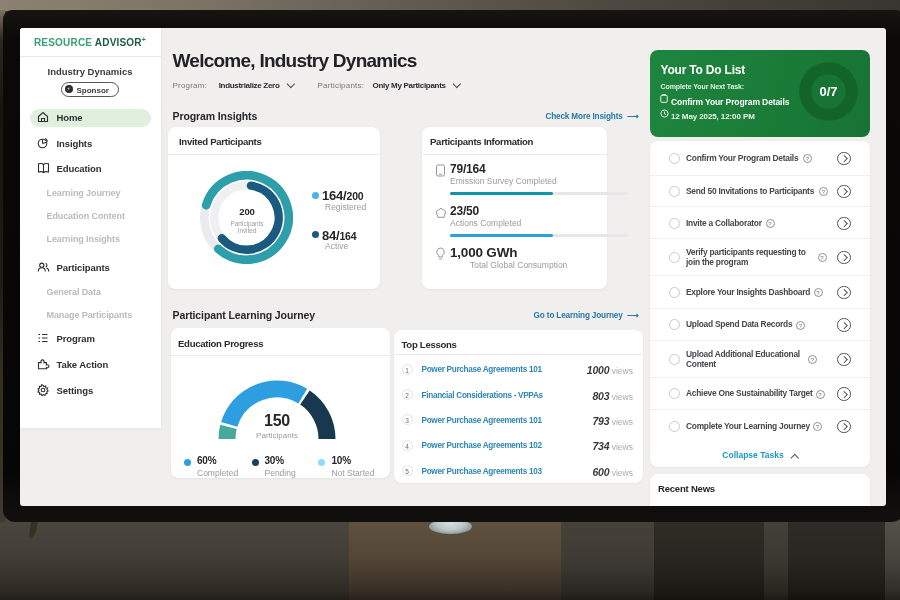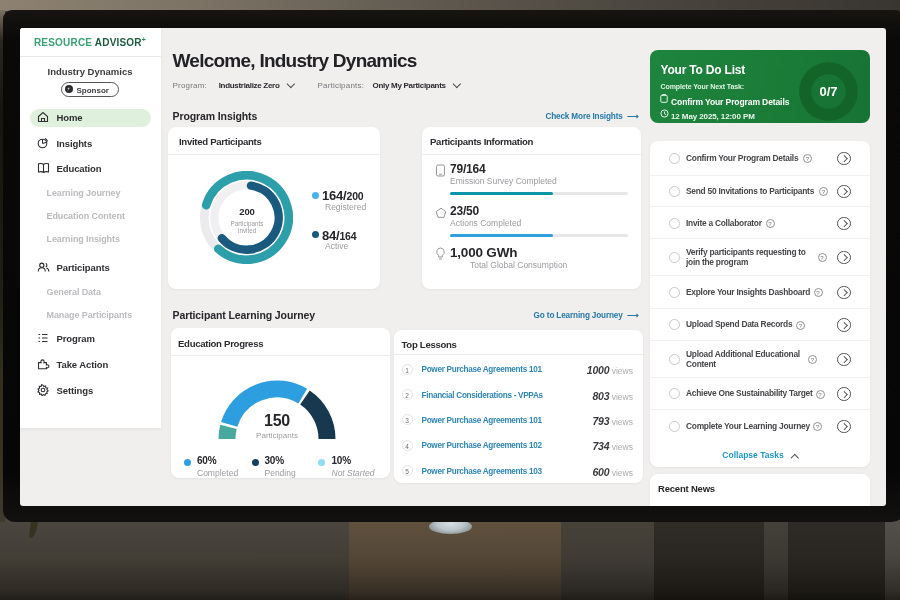--- a/index.html
+++ b/index.html
@@ -59,21 +59,21 @@
   #progrow { left:153px; top:53px; font-size:8px; }
   .sect { font-size:10.5px; font-weight:bold; color:#26262b; letter-spacing:-0.1px; }
   .link { font-size:8.2px; font-weight:bold; color:#2679aa; letter-spacing:-0.15px; }
   .arrow { font-weight:bold; }
   .card { background:#fff; border-radius:8px; box-shadow:0 1px 3px rgba(0,0,0,0.05); }
   .chead { position:absolute; left:11px; top:9.5px; font-size:9.6px; font-weight:bold; color:#2b2b30; letter-spacing:-0.3px; }
   .cdiv { position:absolute; left:0; width:100%; height:1px; background:#ececea; }
 
   
   #card1 { left:148.5px; top:99px; width:212px; height:162px; }
-  #card2 { left:402.5px; top:99px; width:219px; height:162px; }
+  #card2 { left:402.5px; top:99px; width:185px; height:162px; }
 
   .dot { position:absolute; border-radius:50%; }
   .big { font-weight:bold; color:#26262b; letter-spacing:-0.2px; }
   .sub { color:#9b9ba0; }
 
   
   .bar { position:absolute; left:28px; width:178px; height:3px; border-radius:2px; background:#e7e7e9; }
   .bar .fill { position:absolute; left:0; top:0; height:3px; border-radius:2px; }
   .icg { position:absolute; left:13px; }
 
@@ -83,21 +83,21 @@
 
   .lrow { position:absolute; left:0; width:249.5px; }
   .numc { position:absolute; left:8px; top:-6px; width:11px; height:11px; border:1px solid #e3e3e5;
     border-radius:50%; font-size:6.5px; color:#6a6a6e; text-align:center; line-height:11px; background:#fff; }
   .lnk { position:absolute; left:28px; top:-4.5px; font-size:8.2px; font-weight:bold; color:#2e86b6; letter-spacing:-0.3px; }
   .views { position:absolute; right:10px; top:-5.5px; text-align:right; font-size:8.5px; }
   .views b { font-size:10.5px; color:#3a3a3f; letter-spacing:-0.2px;font-style:italic; }
   .views span { font-size:8.5px; color:#ababb0; }
 
   
-  #greenp { left:630.5px; top:22px; width:219.5px; height:73px; border-radius:8px;
+  #greenp { left:630.5px; top:22px; width:219.5px; height:87px; border-radius:8px;
     background:linear-gradient(100deg,#1e853e 0%,#1a7b37 60%,#177335 100%); color:#fff; }
   #greenp .t1 { position:absolute; left:10.5px; top:13px; font-size:12px; font-weight:bold; letter-spacing:-0.2px; }
   #greenp .t2 { position:absolute; left:10.5px; top:33px; font-size:7px; font-weight:bold; color:#dff2e2; letter-spacing:-0.1px; }
   #greenp .t3 { position:absolute; left:21px; top:47.5px; font-size:8.5px; font-weight:bold; letter-spacing:-0.1px; }
   #greenp .t4 { position:absolute; left:21px; top:62px; font-size:8px; font-weight:bold; color:#eaf6ec; letter-spacing:-0.1px; }
 
   #tasks { left:630.5px; top:113.5px; width:219.5px; height:325.5px; }
   .trow { position:absolute; left:0; width:219.5px; border-bottom:1px solid #f0f0ee; }
   .cb { position:absolute; left:19px; width:11px; height:11px; border:1.3px solid #c9c9cd; border-radius:50%; background:#fff; }
   .ttx { position:absolute; left:36px; font-size:8.4px; font-weight:bold; color:#47474b; letter-spacing:-0.25px; line-height:9.8px; }
@@ -265,21 +265,21 @@
       <div class="abs big" style="left:66.5px; top:84px; width:80px; text-align:center; font-size:16px;">150</div>
       <div class="abs sub" style="left:66.5px; top:103px; width:80px; text-align:center; font-size:8px;">Participants</div>
       <div class="abs dot" style="left:13.5px; top:130.5px; width:7px; height:7px; background:#2da0e2;"></div>
       <div class="abs big" style="left:26.5px; top:127px; font-size:10px;">60%</div>
       <div class="abs sub" style="left:26.5px; top:139.5px; font-size:8.5px;">Completed</div>
       <div class="abs dot" style="left:81px; top:130.5px; width:7px; height:7px; background:#15405e;"></div>
       <div class="abs big" style="left:94px; top:127px; font-size:10px;">30%</div>
       <div class="abs sub" style="left:94px; top:139.5px; font-size:8.5px;">Pending</div>
       <div class="abs dot" style="left:147.5px; top:130.5px; width:7px; height:7px; background:#8edcf8;"></div>
       <div class="abs big" style="left:161px; top:127px; font-size:10px;">10%</div>
-      <div class="abs sub" style="left:161px; top:139.5px; font-size:8.5px;font-style:italic;">Not Started</div>
+      <div class="abs sub" style="left:161px; top:139.5px; font-size:8.5px;">Not Started</div>
     </div>
 
     <div class="abs card" id="card4">
       <div class="chead" style="left:8px;">Top Lessons</div>
       <div class="cdiv" style="top:24px;"></div>
       <div class="abs lrow" style="top:40.3px;">
         <span class="numc">1</span>
         <span class="lnk">Power Purchase Agreements 101</span>
         <span class="views"><b>1000</b> <span>views</span></span>
       </div>

